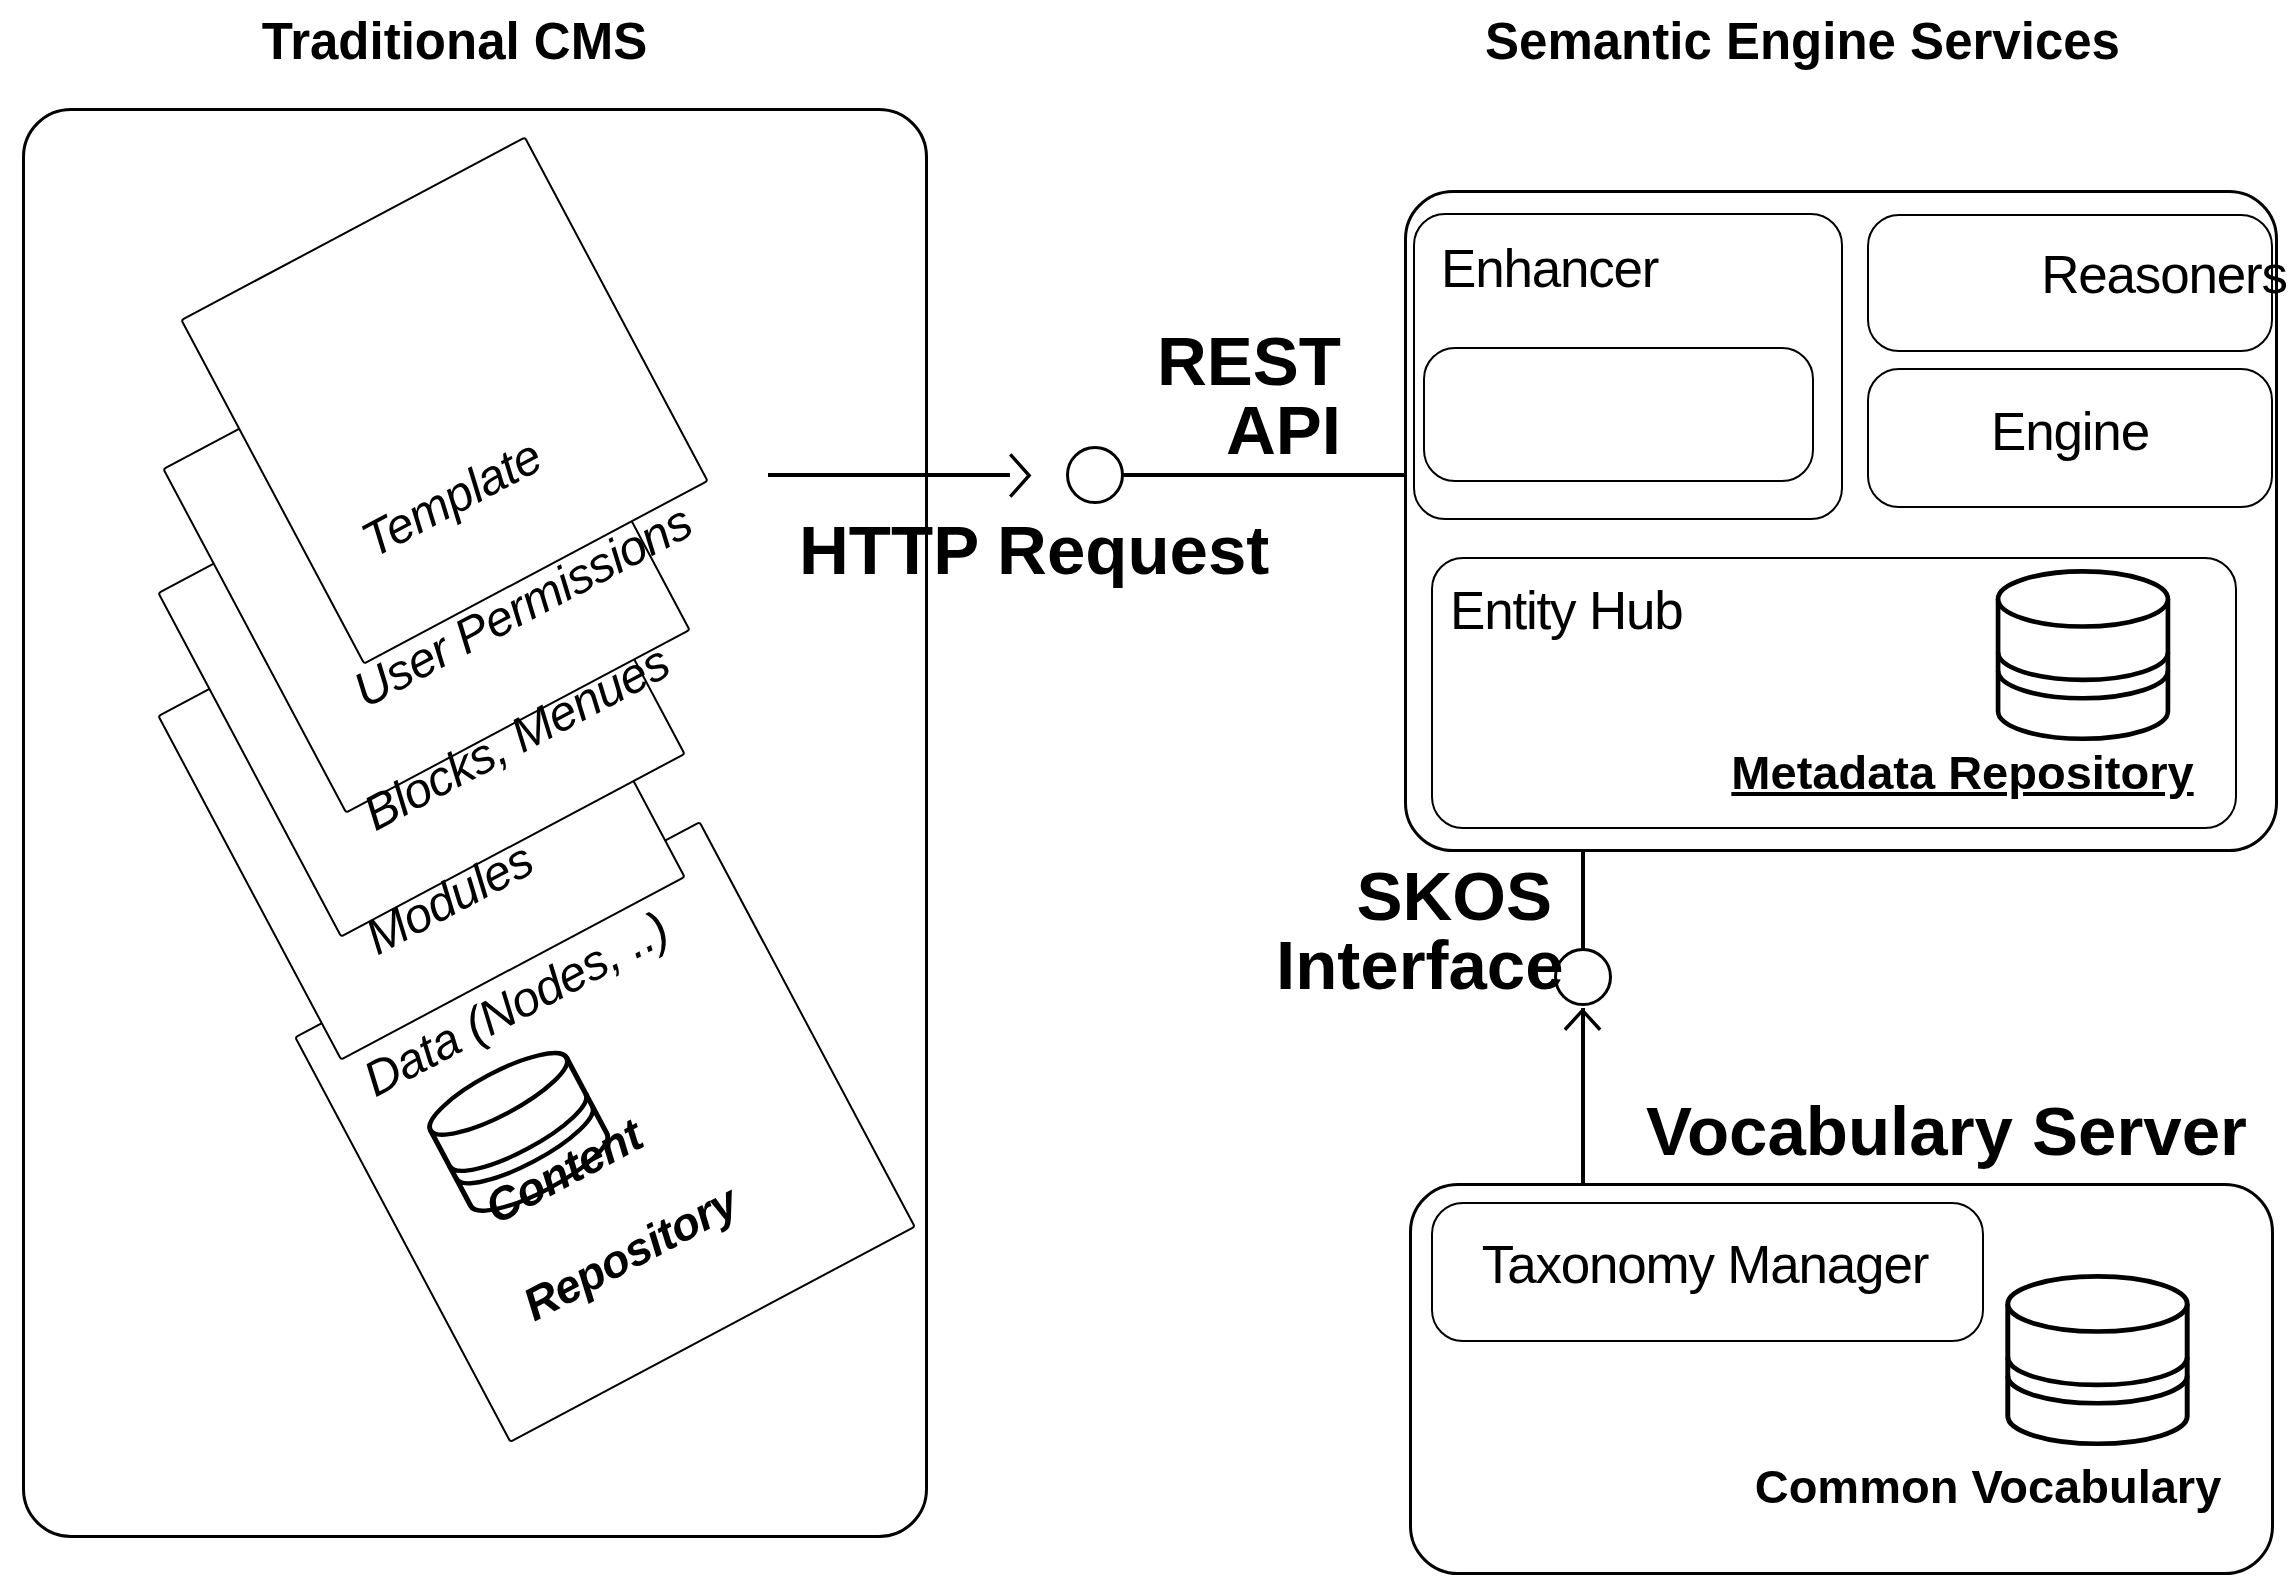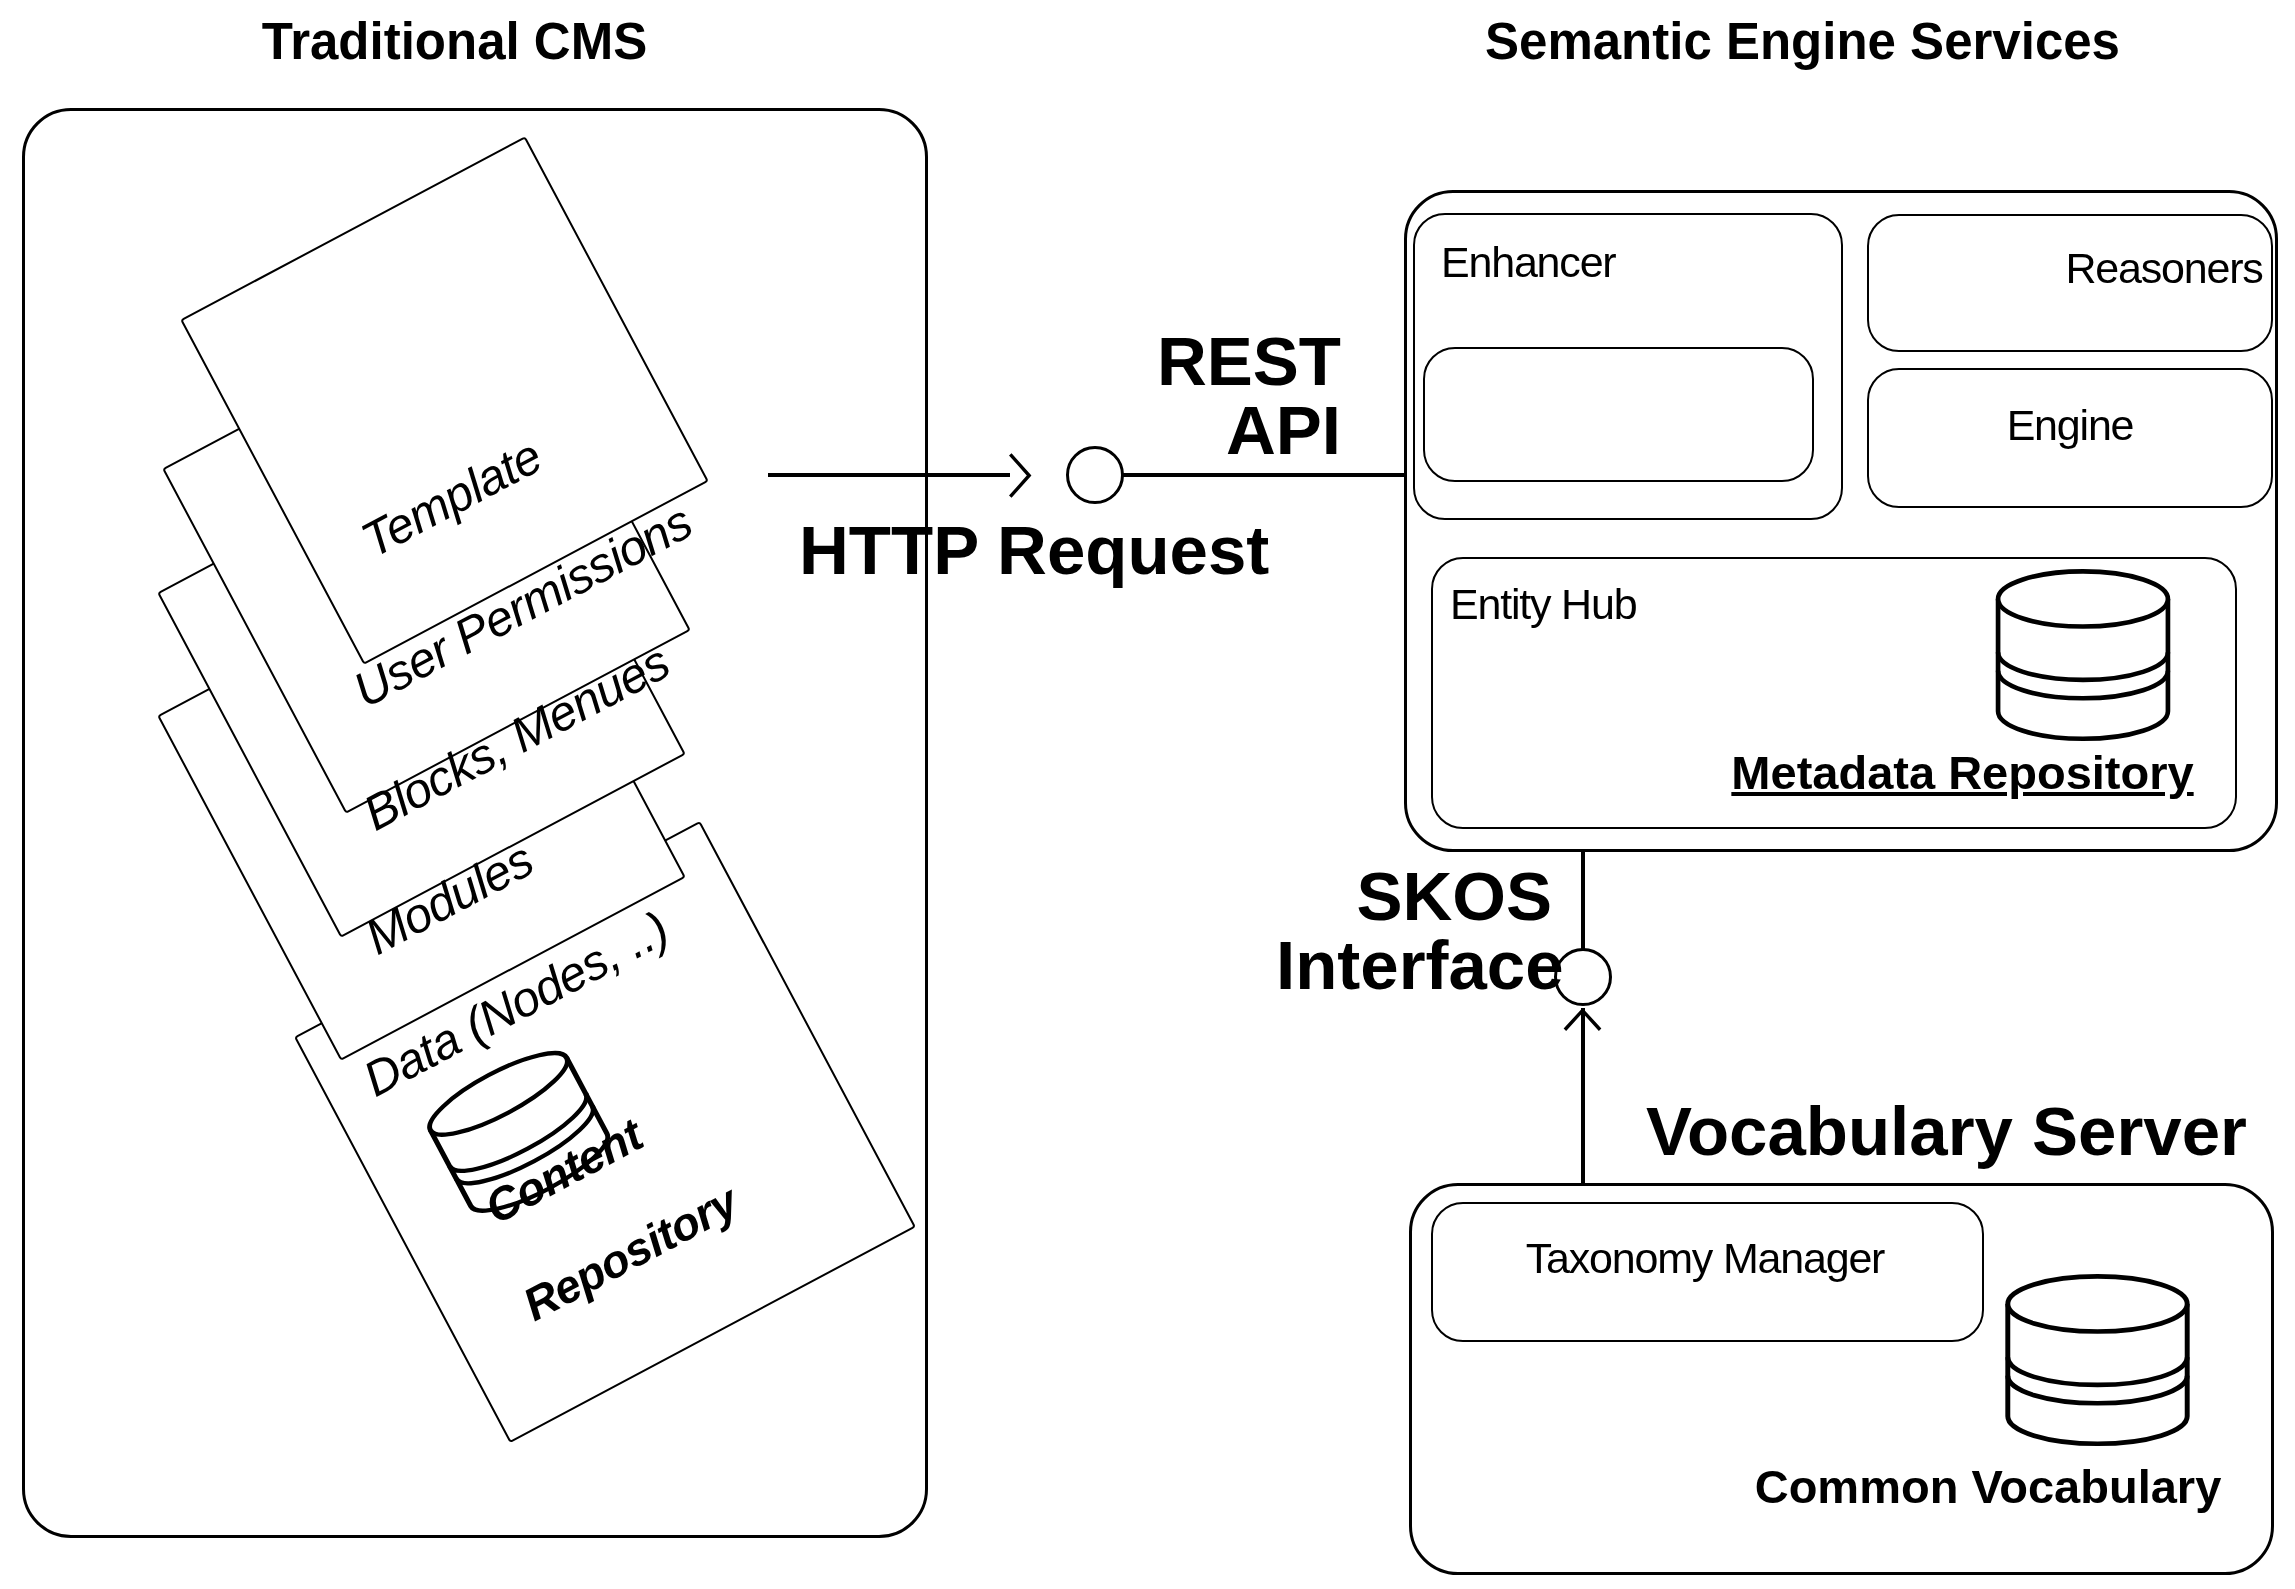--- a/index.html
+++ b/index.html
@@ -9,21 +9,21 @@
   .b{font-weight:bold;}
   .ctr{text-align:center;}
   .box{position:absolute;background:#fff;border:2.9px solid #000;border-radius:32px;box-sizing:border-box;z-index:6;}
   .outer{border-width:3.5px;border-radius:49px;z-index:5;}
   .line{position:absolute;background:#000;z-index:40;}
   .page{position:absolute;background:#fff;border:2.3px solid #000;border-radius:3.5px;transform:rotate(-28deg);box-sizing:border-box;}
   .plabel{position:absolute;font-size:49px;font-style:italic;letter-spacing:-0.6px;white-space:nowrap;
           transform:rotate(-28deg);transform-origin:0 0;z-index:30;}
   .iface{position:absolute;background:#fff;border:3.5px solid #000;border-radius:50%;
          width:58px;height:58px;box-sizing:border-box;z-index:41;}
-  .nlabel{font-size:43px;letter-spacing:-1.2px;z-index:45;}
+  .nlabel{font-size:53px;letter-spacing:-1.2px;z-index:45;}
   .blabel{font-size:47px;font-weight:bold;z-index:45;}
   .conlabel{font-size:69px;font-weight:bold;z-index:45;text-align:right;}
   .icon{position:absolute;z-index:30;}
   svg{display:block;}
 </style>
 </head>
 <body>
 
 <div class="canvas">
 

